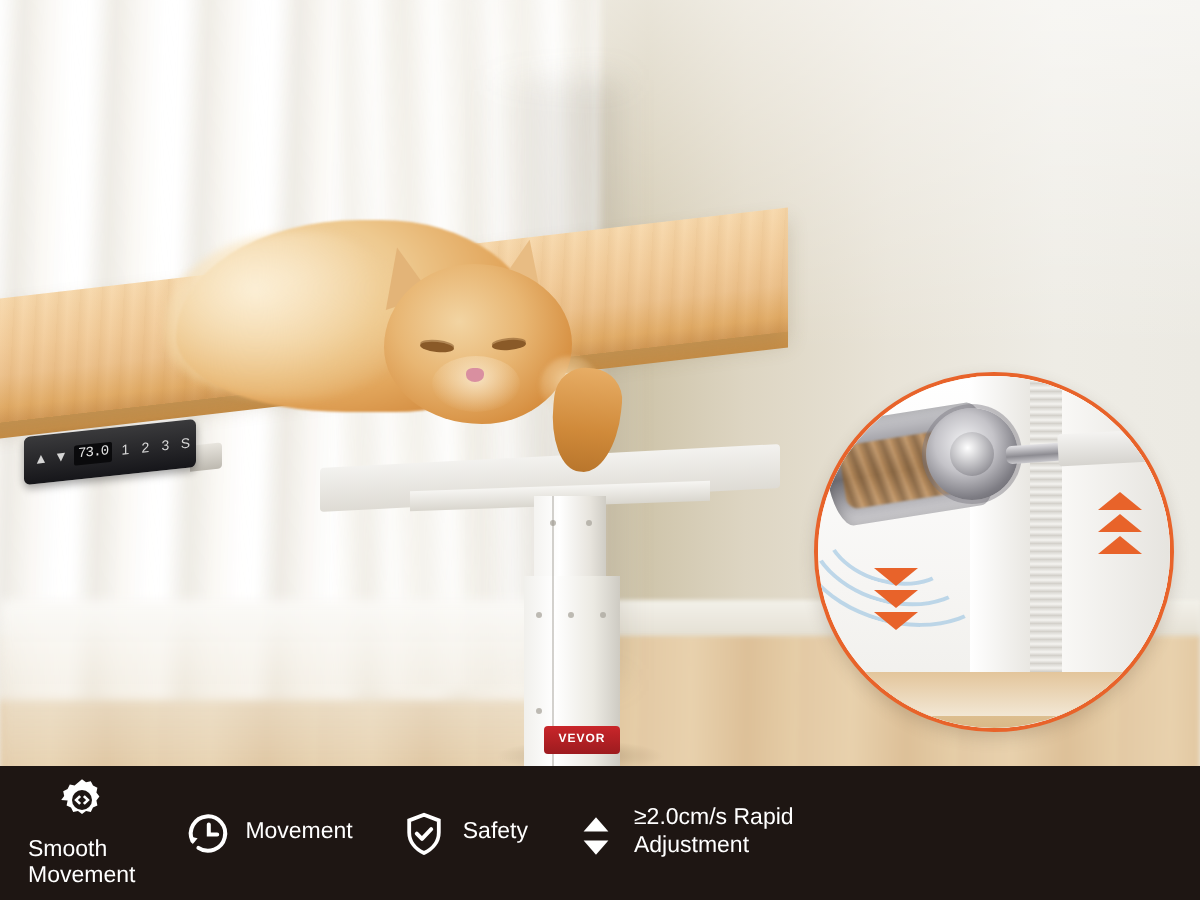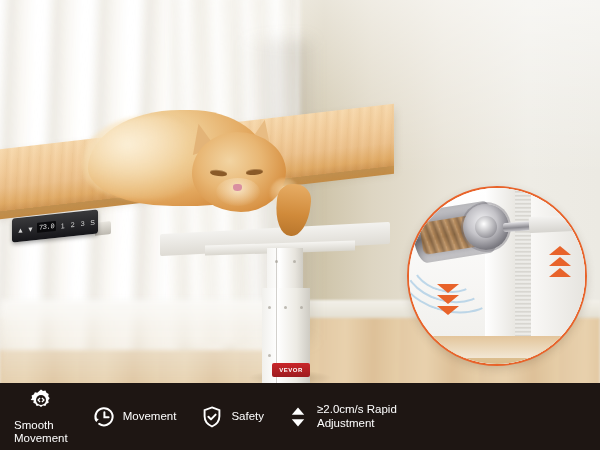--- a/index.html
+++ b/index.html
@@ -492,21 +492,21 @@
     font-family: "Liberation Sans", sans-serif;
     font-size: 11.5px;
     line-height: 1.16;
     color: #ffffff;
     white-space: pre-line;
   }
   .f1 { margin-left: 14px; flex-direction: column; }
   .f2 { margin-left: 24px; }
   .f3 { margin-left: 24px; }
   .f4 { margin-left: 24px; }
-  .f5 { margin-left: 22px; }
+  .f5 { margin-left: 22px; align-items: flex-end; }
 </style>
 </head>
 <body>
 
 <div id="stage">
 
   <div class="wall"></div>
   <div class="wall-sheen"></div>
   <div class="baseboard"></div>
   <div class="floor"></div>

